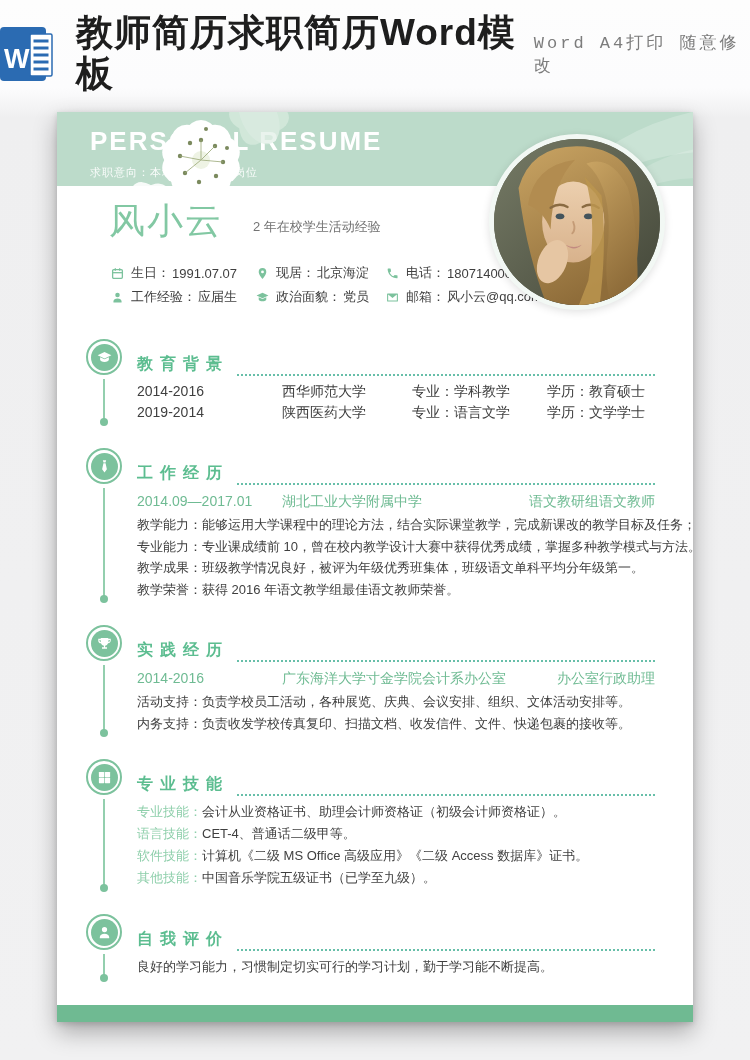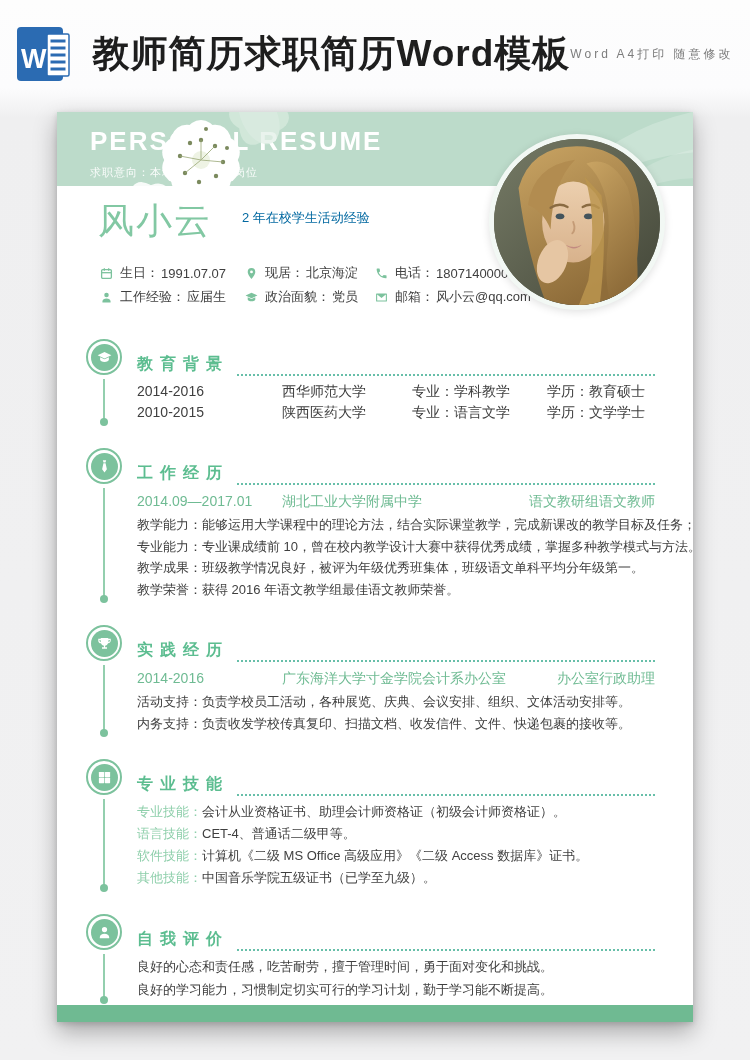--- a/index.html
+++ b/index.html
@@ -19,45 +19,45 @@
     background:linear-gradient(180deg,#fdfdfd 0%,#fcfcfd 88px,#efeff0 118px,#f1f1f2 100%);
   }
   
   .top-banner{
     position:absolute;left:0;top:0;width:750px;height:108px;
     display:flex;align-items:center;justify-content:center;gap:22px;
   }
   .word-icon{width:54px;height:60px;flex:none;}
   .tb-text{display:flex;flex-direction:row;align-items:center;}
   .tb-title{font-size:37px;font-weight:bold;color:#1e1e1e;letter-spacing:1px;line-height:1.1;}
-  .tb-sub{margin-top:0;font-size:12px;color:#7c7c7c;letter-spacing:3px;}
+  .tb-sub{margin-top:0;font-size:17px;color:#7c7c7c;letter-spacing:3px;font-family:Liberation Mono, monospace;}
   
   .page{
     position:absolute;left:57px;top:112px;width:636px;height:910px;background:#fff;
     box-shadow:0 10px 22px rgba(0,0,0,.30),0 2px 6px rgba(0,0,0,.14);
   }
   .banner{
     position:relative;width:100%;height:74px;background:var(--mint);overflow:hidden;
   }
   .banner-text{position:absolute;left:33px;top:14px;z-index:2;}
   .banner-title{font-size:26px;font-weight:800;color:#fff;letter-spacing:2px;line-height:1.2;}
   .banner-intent{margin-top:8px;font-size:11px;color:rgba(255,255,255,.92);letter-spacing:1px;}
   .flower{position:absolute;left:52px;top:-14px;z-index:3;pointer-events:none;}
   .leaves{position:absolute;right:-8px;top:-4px;z-index:1;pointer-events:none;}
   .photo{
     position:absolute;left:432px;top:22px;width:176px;height:176px;border-radius:50%;
     border:5px solid #f2f8f4;overflow:hidden;z-index:5;background:#5a5e4e;
     box-shadow:0 2px 8px rgba(0,0,0,.12);
   }
   .photo svg{display:block;width:100%;height:100%;}
   
-  .profile{padding:12px 36px 0 41px;}
+  .profile{padding:12px 36px 0 52px;}
   .name-row{display:flex;align-items:flex-end;}
   .name{font-size:36px;color:#82c8a3;font-weight:400;letter-spacing:2px;line-height:1.25;}
-  .tagline{font-size:13px;color:#0369a1;margin-left:30px;margin-bottom:16px;}
+  .tagline{font-size:13px;color:#737373;margin-left:30px;margin-bottom:7px;}
   .contacts{
     margin-top:18px;padding-left:2px;
     display:grid;grid-template-columns:137px 122px auto;grid-auto-rows:24px;
     column-gap:8px;align-items:center;font-size:13px;color:var(--text);
   }
   .contact{display:flex;align-items:center;white-space:nowrap;}
   .cicon{width:13px;height:13px;flex:none;margin-right:7px;color:var(--green);}
   .cicon svg{display:block;width:13px;height:13px;}
   .cvalue{margin-left:2px;}
   
@@ -289,21 +289,21 @@
             <span class="dots"></span>
           </div>
           <div class="sec-body">
             <div class="edu-row">
               <span>2014-2016</span>
               <span>西华师范大学</span>
               <span>专业：学科教学</span>
               <span>学历：教育硕士</span>
             </div>
             <div class="edu-row">
-              <span>2010-2015</span>
+              <span>2019-2014</span>
               <span>陕西医药大学</span>
               <span>专业：语言文学</span>
               <span>学历：文学学士</span>
             </div>
           </div>
         </div>
       </section>
 
       <section class="section">
         <div class="rail">
@@ -413,21 +413,20 @@
           </div>
           <div class="rail-line"></div>
           <div class="rail-dot"></div>
         </div>
         <div class="content">
           <div class="title-row">
             <span class="stitle">自我评价</span>
             <span class="dots"></span>
           </div>
           <div class="sec-body">
-            <div class="line">良好的心态和责任感，吃苦耐劳，擅于管理时间，勇于面对变化和挑战。</div>
             <div class="line">良好的学习能力，习惯制定切实可行的学习计划，勤于学习能不断提高。</div>
           </div>
         </div>
       </section>
 
     </div>
 
     <div class="page-bar"></div>
   </main>
 </div>

